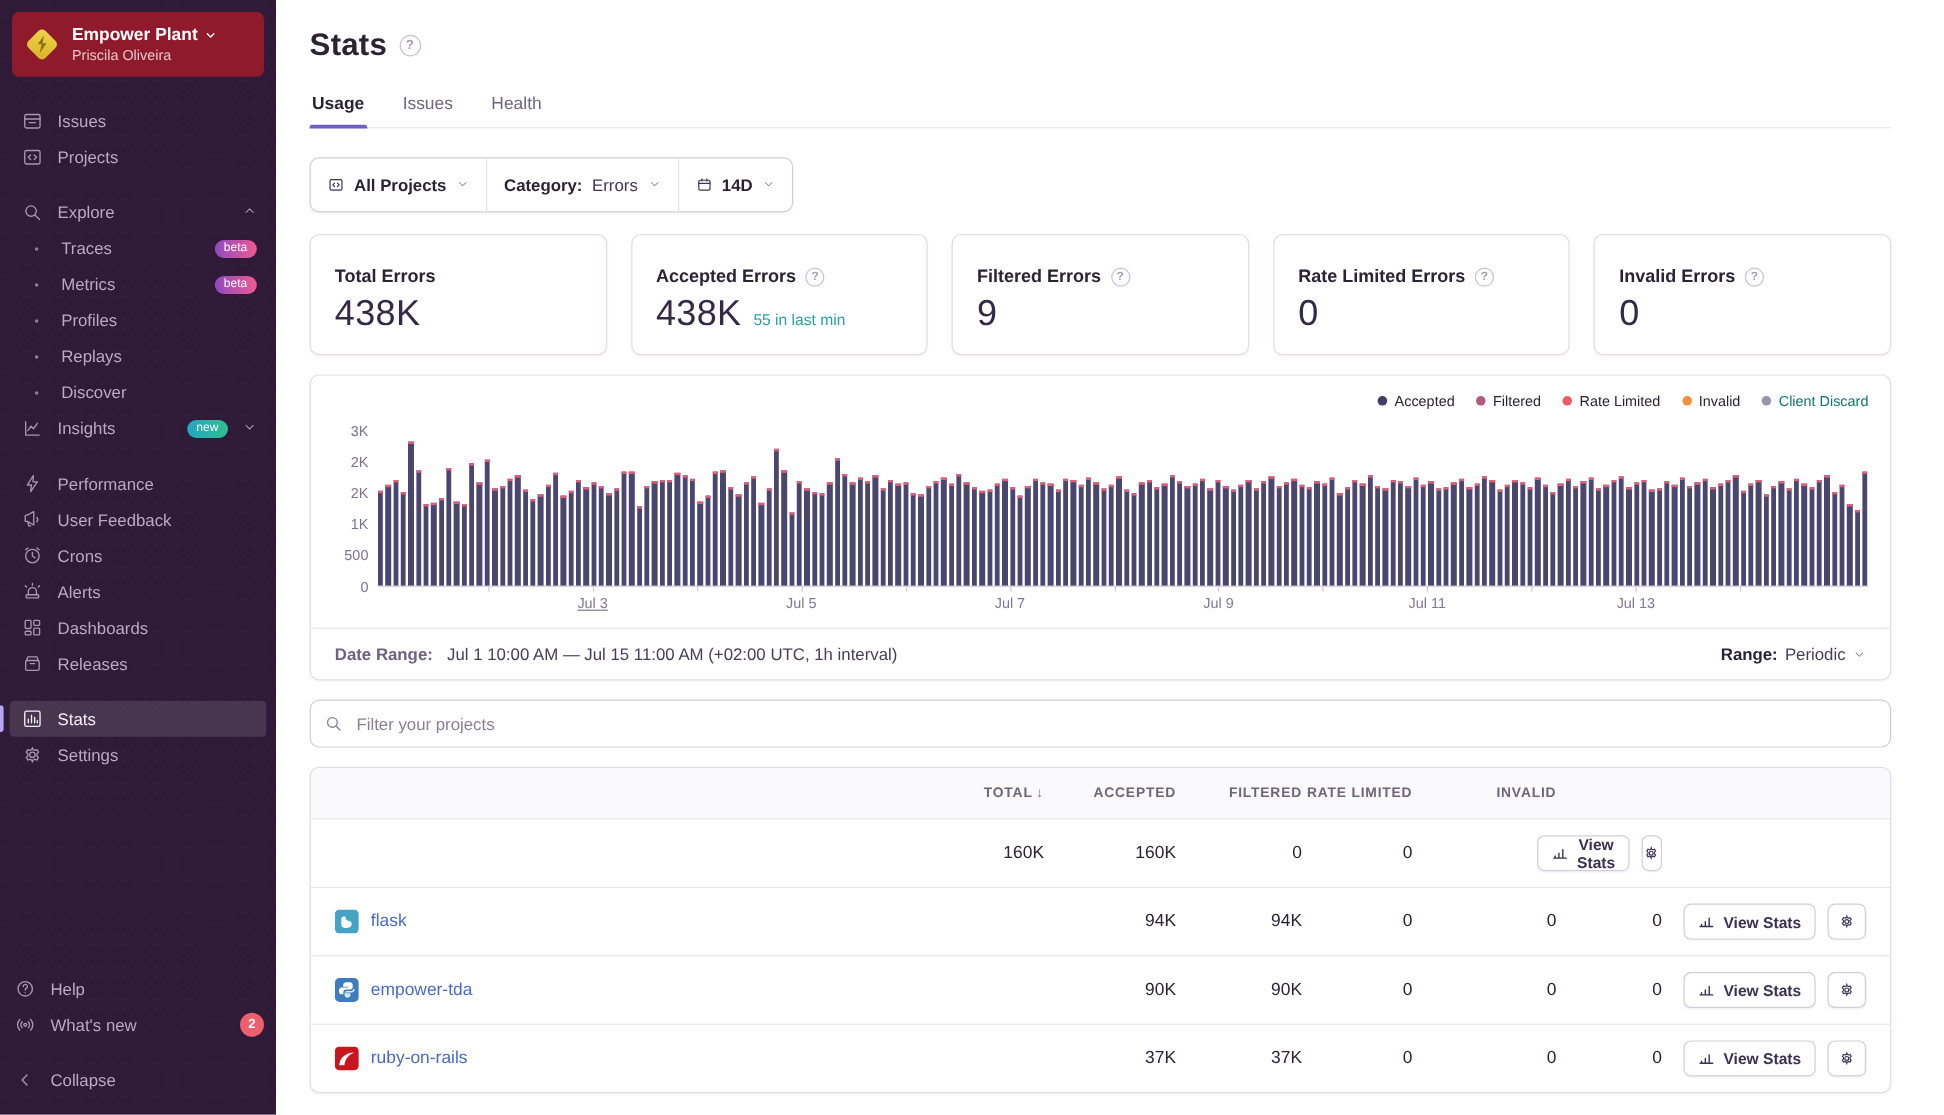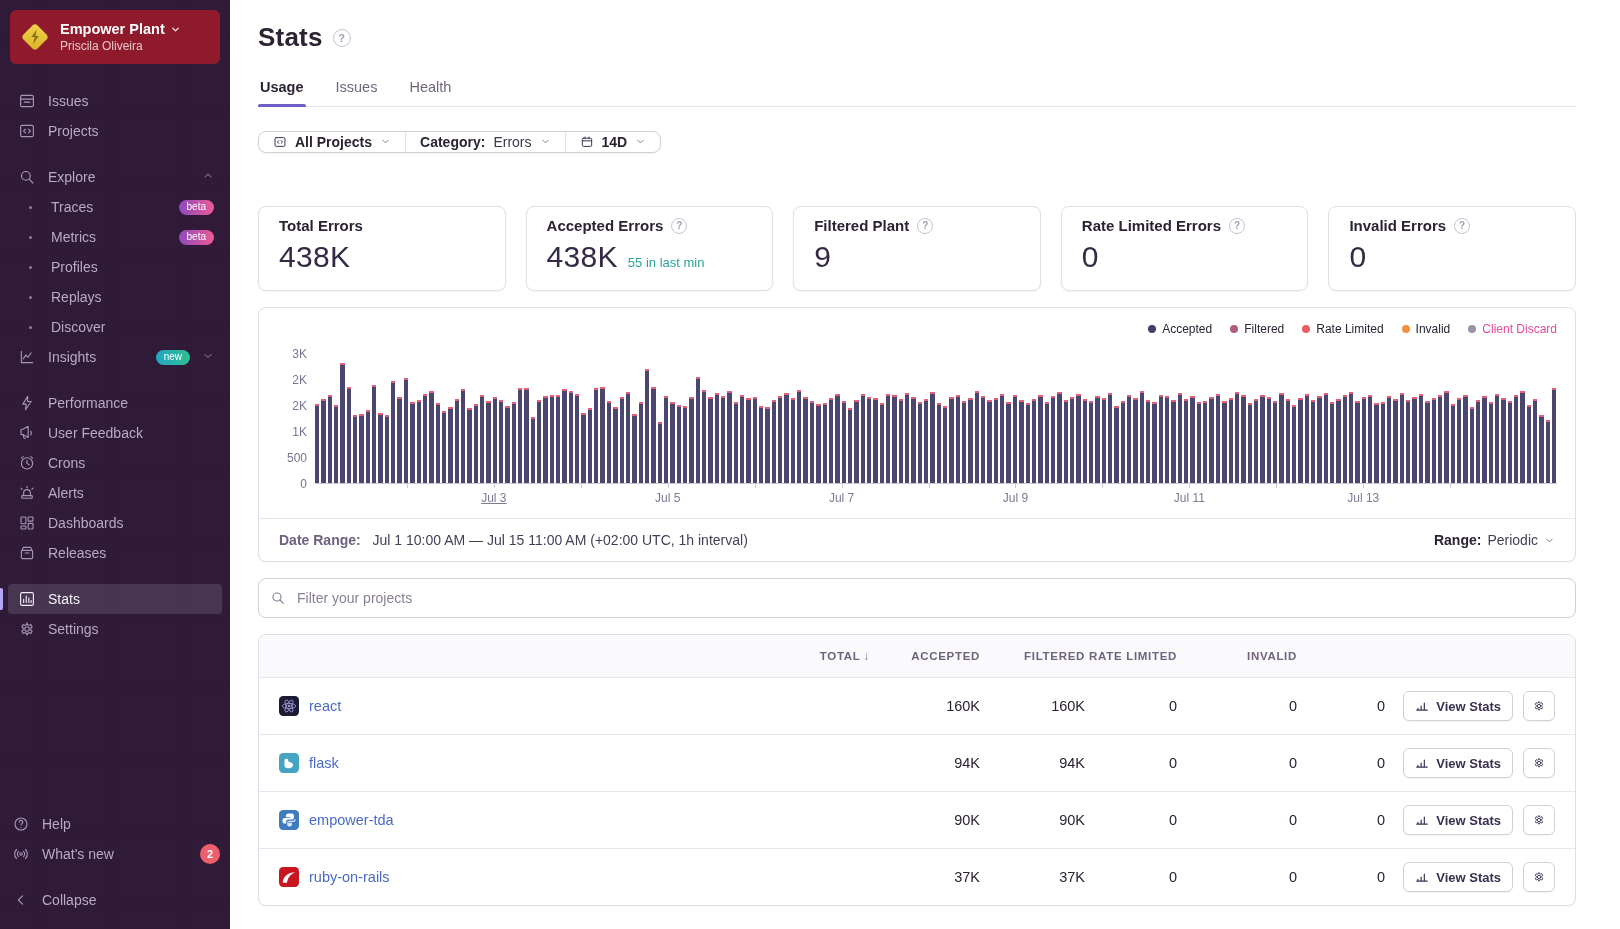--- a/index.html
+++ b/index.html
@@ -40,41 +40,41 @@
   .page-head { display:flex; align-items:center; gap:10px; margin-top:22px; }
   .page-head h1 { font-size:26px; font-weight:700; color:#2b2233; letter-spacing:.2px; }
   .help-circ { width:16px; height:16px; border:1.4px solid #c9c2d2; border-radius:50%; color:#a59dae; font-size:10px; font-weight:700; display:inline-flex; align-items:center; justify-content:center; flex:0 0 auto; }
   .help-circ.lg { width:18px; height:18px; font-size:11px; }
 
   .tabs { display:flex; gap:28px; margin-top:26px; border-bottom:1px solid #eae5ef; }
   .tab { font-size:14.5px; color:#71657d; padding:0 2px 11px; cursor:pointer; position:relative; }
   .tab.active { color:#2b2233; font-weight:700; }
   .tab.active::after { content:""; position:absolute; left:0; right:0; bottom:-1px; height:3px; background:#6C5FC7; border-radius:2px 2px 0 0; }
 
-  .filter-bar { display:inline-flex; align-items:stretch; margin-top:24px; border:1px solid #d3cdda; border-radius:8px; background:#fff; height:22px; box-shadow:0 1px 2px rgba(43,34,51,.04); }
+  .filter-bar { display:inline-flex; align-items:stretch; margin-top:24px; border:1px solid #d3cdda; border-radius:8px; background:#fff; height:46px; box-shadow:0 1px 2px rgba(43,34,51,.04); }
   .fseg { display:flex; align-items:center; gap:8px; padding:0 14px; font-size:14px; cursor:pointer; color:#2b2233; }
   .fseg + .fseg { border-left:1px solid #e4dfea; }
   .fseg .flabel { font-weight:700; }
   .fseg .fvalue { color:#3d3451; }
   .fseg svg { width:14px; height:14px; stroke:#3d3451; fill:none; stroke-width:1.7; stroke-linecap:round; stroke-linejoin:round; }
   .fseg .chev svg { width:11px; height:11px; stroke:#6a5f78; }
 
   .cards { display:grid; grid-template-columns:repeat(5,1fr); gap:20px; margin-top:18px; }
-  .card { border:1px solid #e2dde8; border-radius:8px; background:#fff; padding:10px 20px 16px; box-shadow:0 1px 2px rgba(43,34,51,.04);margin-top:35px; }
+  .card { border:1px solid #e2dde8; border-radius:8px; background:#fff; padding:26px 20px 16px; box-shadow:0 1px 2px rgba(43,34,51,.04); }
   .card-title { display:flex; align-items:center; gap:8px; font-size:15px; font-weight:700; color:#2b2233; }
   .card-value-row { display:flex; align-items:baseline; gap:10px; margin-top:6px; }
   .card-value { font-size:30px; font-weight:400; color:#342a45; letter-spacing:.3px; }
   .card-sub { font-size:13px; color:#2aa398; }
 
   
   .chart-card { margin-top:16px; border:1px solid #e2dde8; border-radius:8px; background:#fff; box-shadow:0 1px 2px rgba(43,34,51,.04); }
   .legend { display:flex; justify-content:flex-end; gap:18px; padding:14px 18px 4px; font-size:12px; color:#2b2233; }
   .legend-item { display:flex; align-items:center; gap:6px; cursor:pointer; }
   .legend-dot { width:8px; height:8px; border-radius:50%; }
-  .legend-item.muted { color:#ec4899; }
+  .legend-item.muted { color:#0f766e; }
   .plot-row { display:flex; padding:4px 18px 0 14px; }
   .y-axis { width:42px; flex:0 0 42px; position:relative; height:140px; }
   .y-axis span { position:absolute; right:8px; font-size:12px; color:#7a7294; }
   .plot-main { flex:1; min-width:0; }
   .bars { height:140px; display:flex; align-items:flex-end; gap:2px; border-bottom:1px solid #cfc8d8; }
   .bar { flex:1; background:#4a4670; border-top:2px solid #e35e76; min-width:1px; }
   .x-axis { position:relative; height:26px; }
   .x-tick { position:absolute; top:0; width:1px; height:4px; background:#cfc8d8; }
   .x-label { position:absolute; top:7px; transform:translateX(-50%); font-size:12px; color:#7f7895; white-space:nowrap; }
   .chart-footer { display:flex; justify-content:space-between; align-items:center; border-top:1px solid #e9e4ee; padding:13px 20px; font-size:14px; margin-top:8px; }
@@ -364,21 +364,21 @@
             <span>Accepted Errors</span>
             <span class="help-circ">?</span>
           </div>
           <div class="card-value-row">
             <span class="card-value">438K</span>
             <span class="card-sub">55 in last min</span>
           </div>
         </div>
         <div class="card">
           <div class="card-title">
-            <span>Filtered Plant</span>
+            <span>Filtered Errors</span>
             <span class="help-circ">?</span>
           </div>
           <div class="card-value-row">
             <span class="card-value">9</span>
           </div>
         </div>
         <div class="card">
           <div class="card-title">
             <span>Rate Limited Errors</span>
             <span class="help-circ">?</span>
@@ -679,32 +679,20 @@
       <div class="trow thead" id="thead">
           <div class="num">TOTAL<span class="sort-arrow">↓</span></div>
           <div class="num">ACCEPTED</div>
           <div class="num">FILTERED</div>
           <div class="num">RATE LIMITED</div>
           <div class="num">INVALID</div>
           <div class="num"></div>
         </div>
       <div class="tbody" id="tbody">
           <div class="trow">
-            <div class="proj-cell">
-              <span class="proj-ico"><svg viewBox="0 0 24 24">
-                  <rect width="24" height="24" rx="5" fill="#1c1b33"></rect>
-                  <g stroke="#9f9bdb" stroke-width="1" fill="none">
-                    <ellipse cx="12" cy="12" rx="8" ry="3.1"></ellipse>
-                    <ellipse cx="12" cy="12" rx="8" ry="3.1" transform="rotate(60 12 12)"></ellipse>
-                    <ellipse cx="12" cy="12" rx="8" ry="3.1" transform="rotate(120 12 12)"></ellipse>
-                  </g>
-                  <circle cx="12" cy="12" r="1.6" fill="#9f9bdb"></circle>
-                </svg></span>
-              <a class="proj-link">react</a>
-            </div>
             <div class="num">160K</div>
             <div class="num">160K</div>
             <div class="num">0</div>
             <div class="num">0</div>
             <div class="num">0</div>
             <div class="actions">
               <button class="btn"><span style="display:inline-flex;width:14px;height:14px">
                   <svg viewBox="0 0 24 24" fill="none" stroke="#3a3052" stroke-width="2" stroke-linecap="round">
                     <path d="M5 19v-3M10.5 19v-7M16 19V7M21 19H3"></path>
                   </svg>

